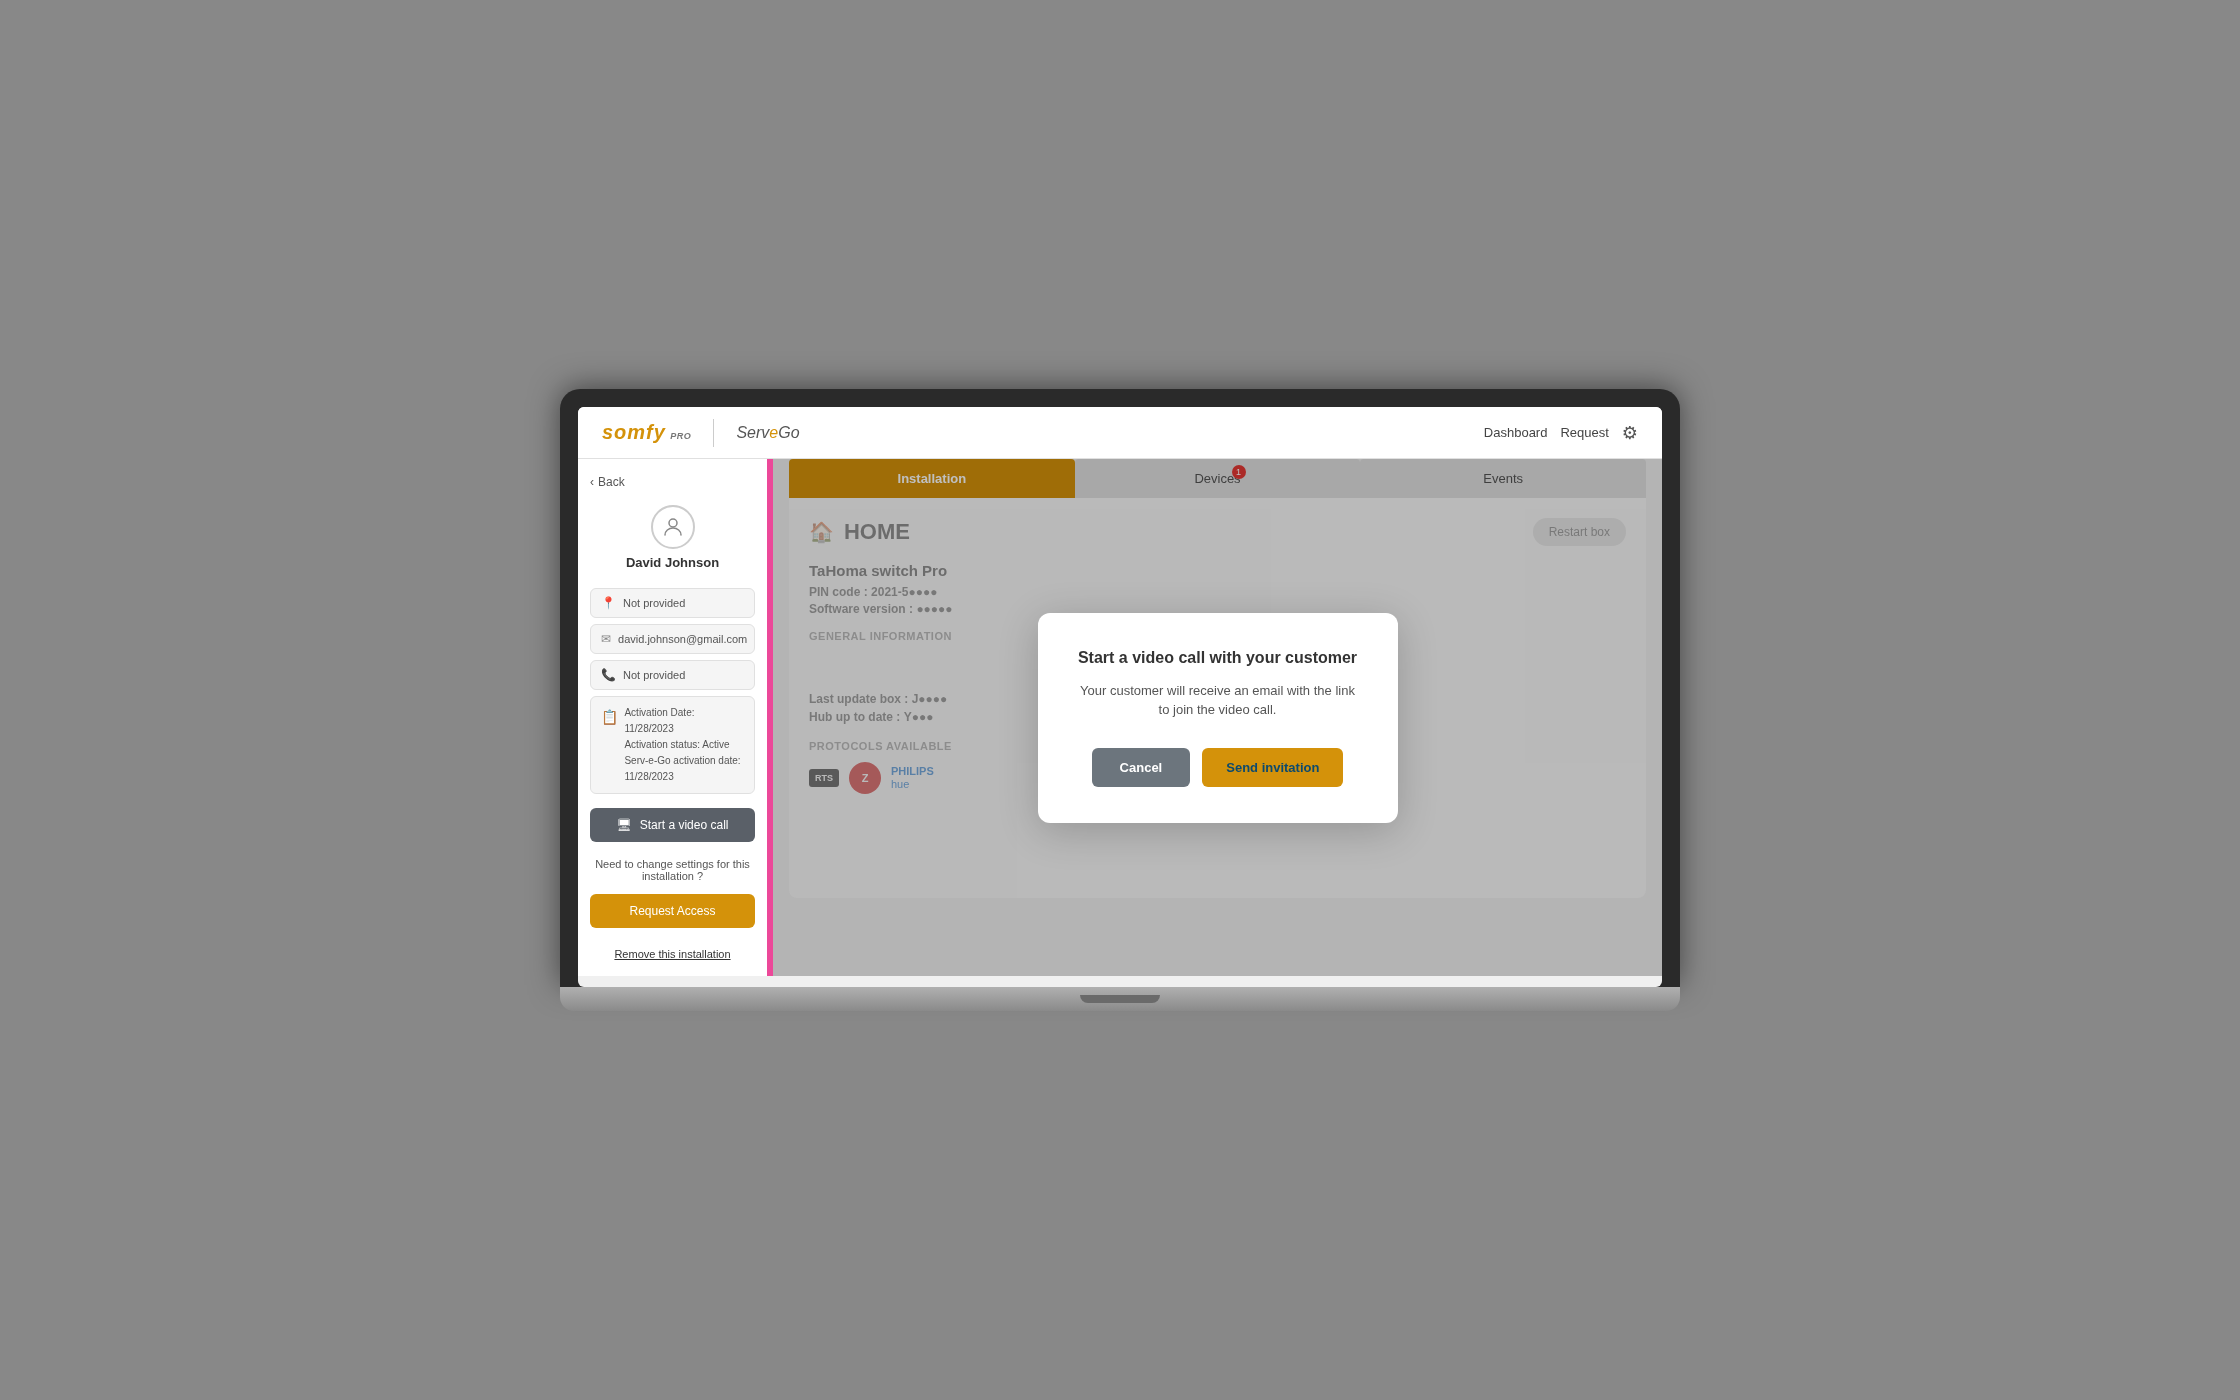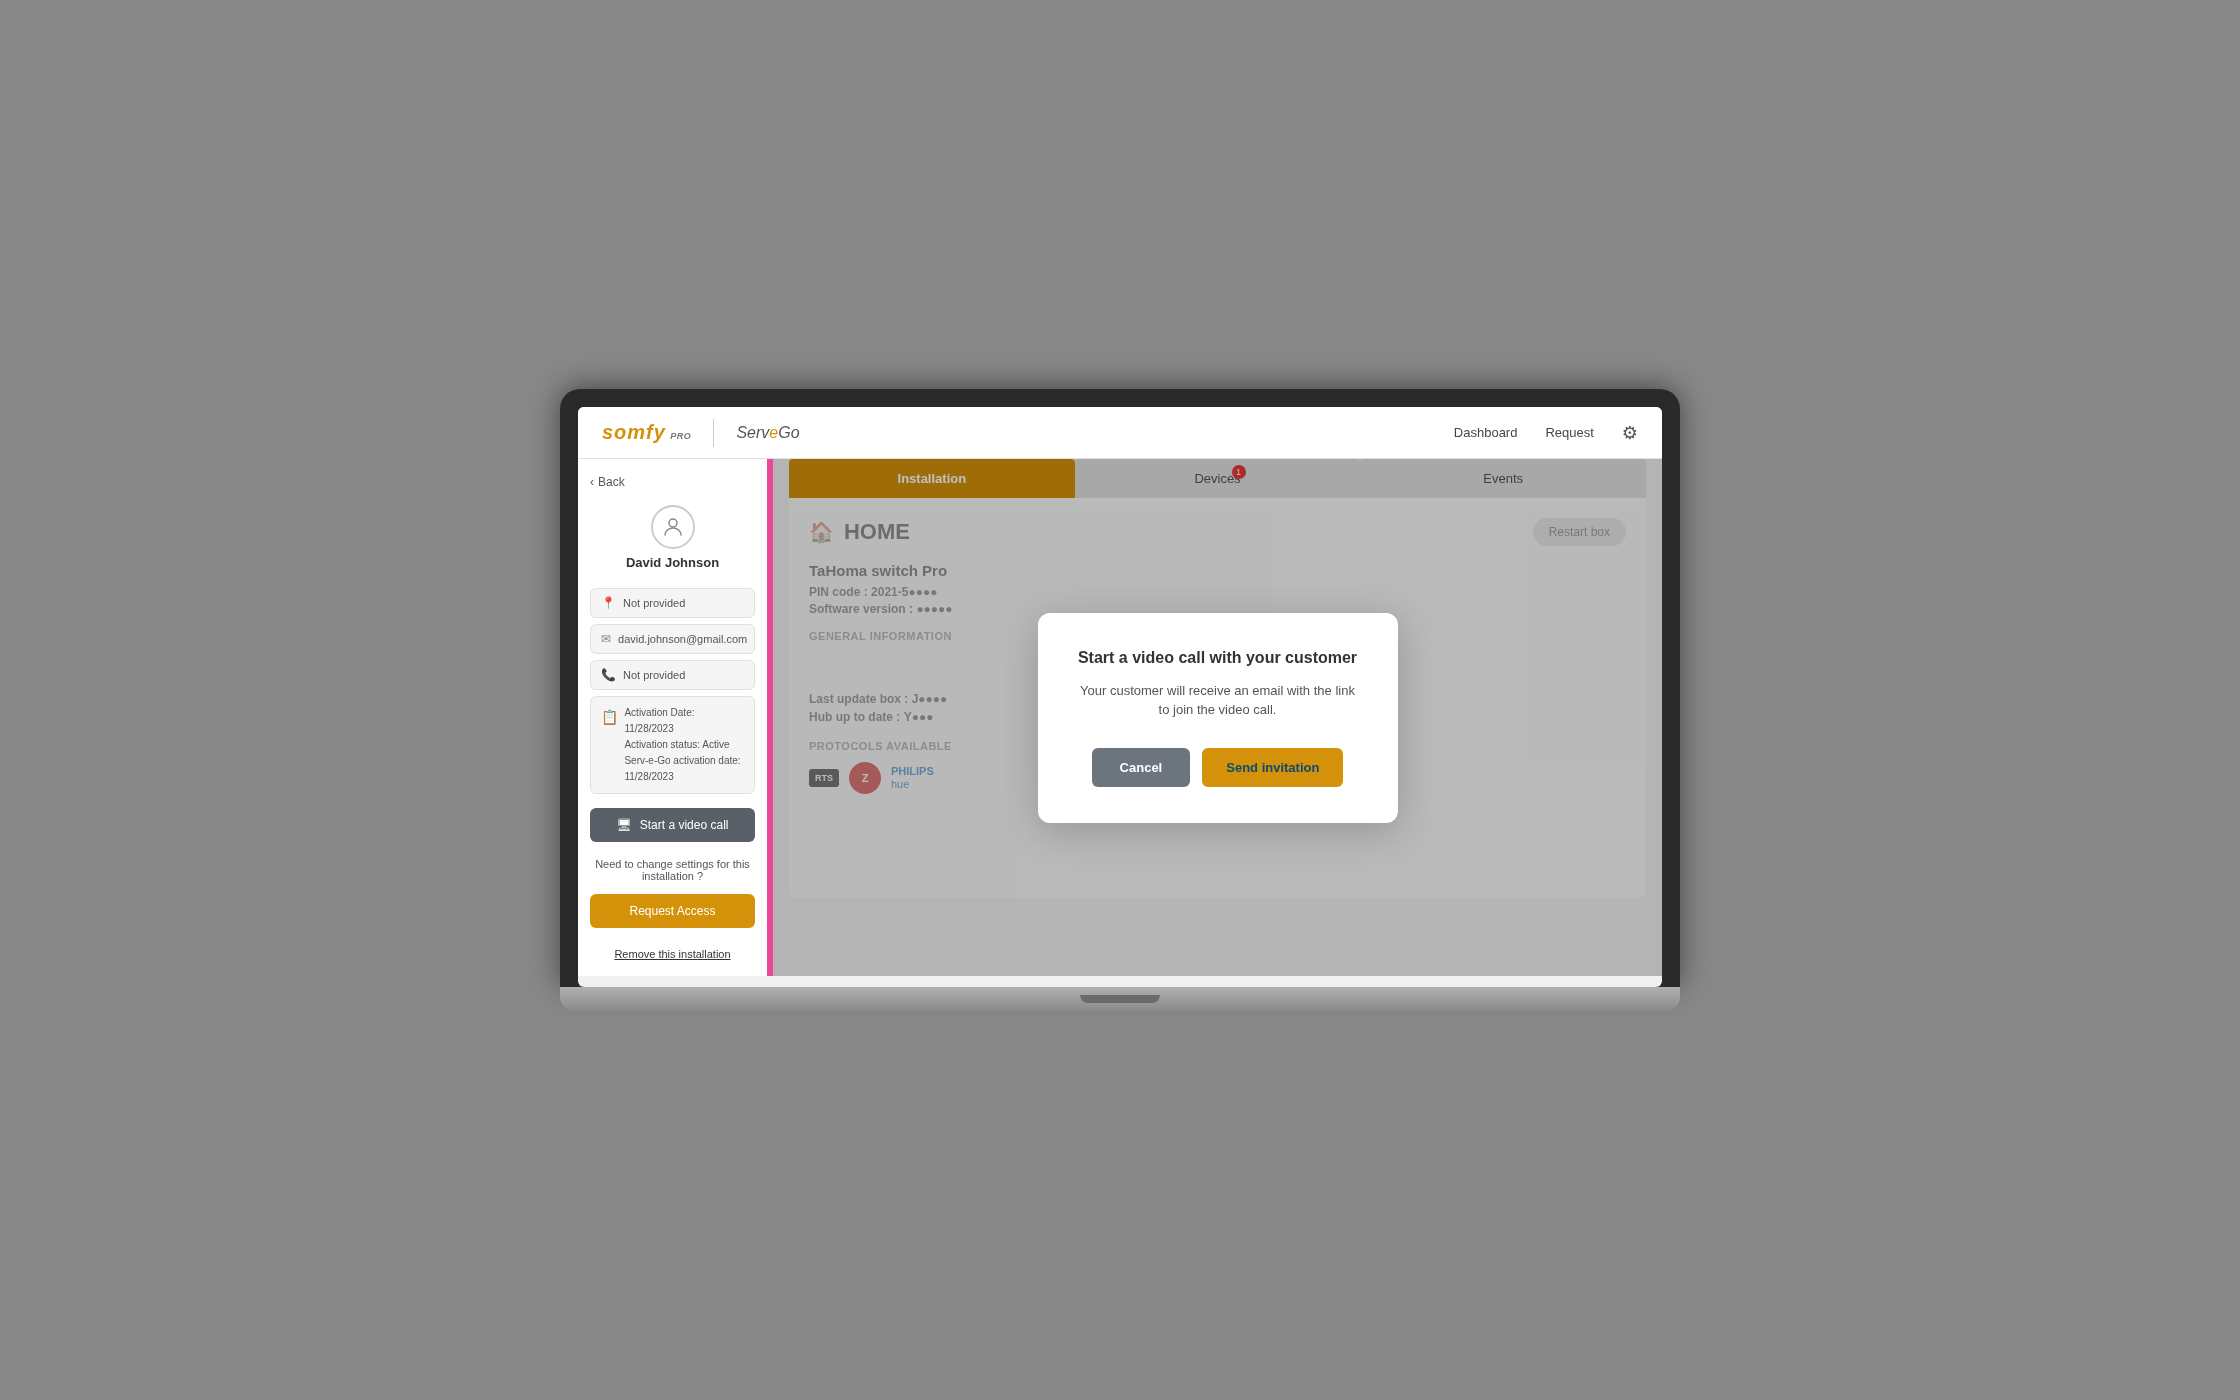--- a/index.html
+++ b/index.html
@@ -91,21 +91,21 @@
       font-size: 16px;
       color: #555;
       font-weight: 500;
     }
     .servego-text span { color: #d4920a; }
 
     .nav-right {
       margin-left: auto;
       display: flex;
       align-items: center;
-      gap: 28px;
+      gap: 13px;
     }
     .nav-link {
       font-size: 13px;
       color: #444;
       cursor: pointer;
       text-decoration: none;
     }
     .gear-icon {
       font-size: 18px;
       color: #555;

